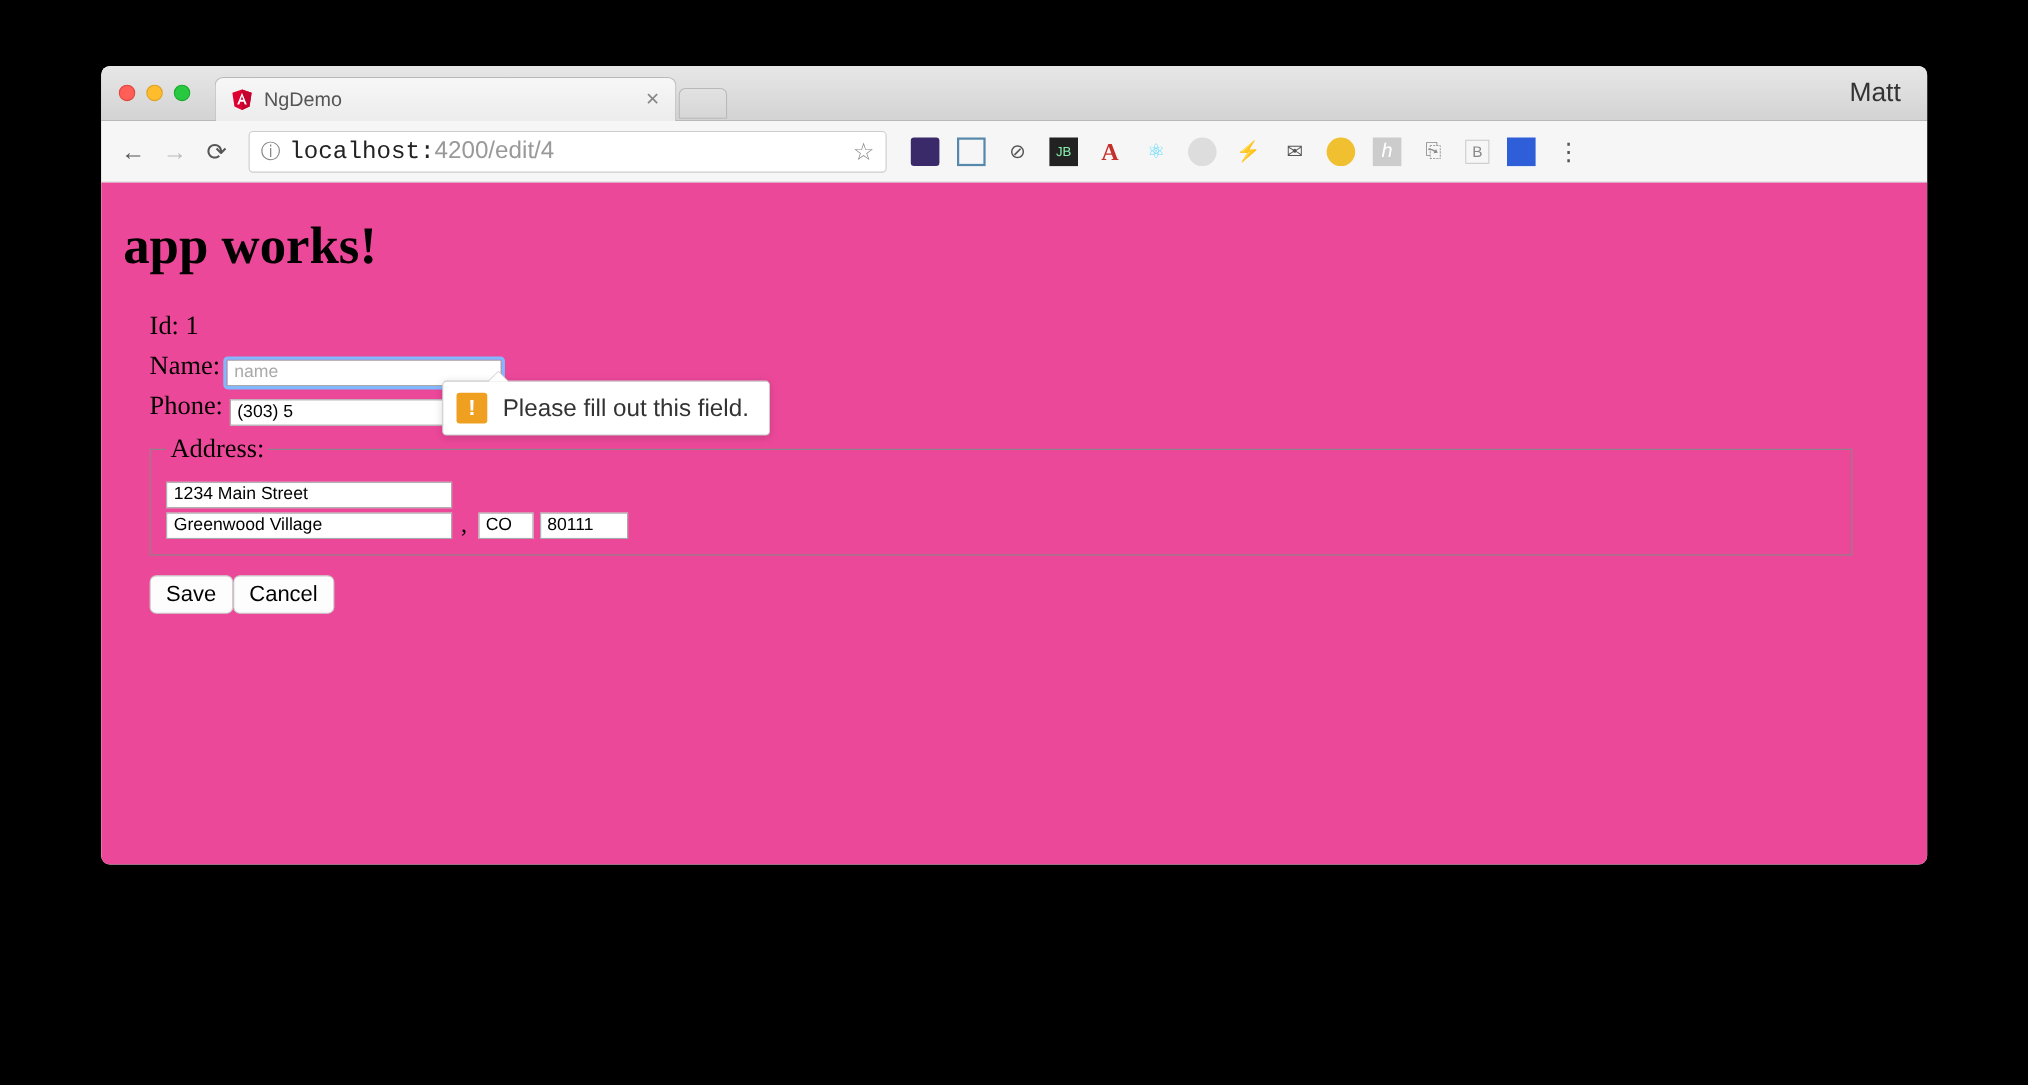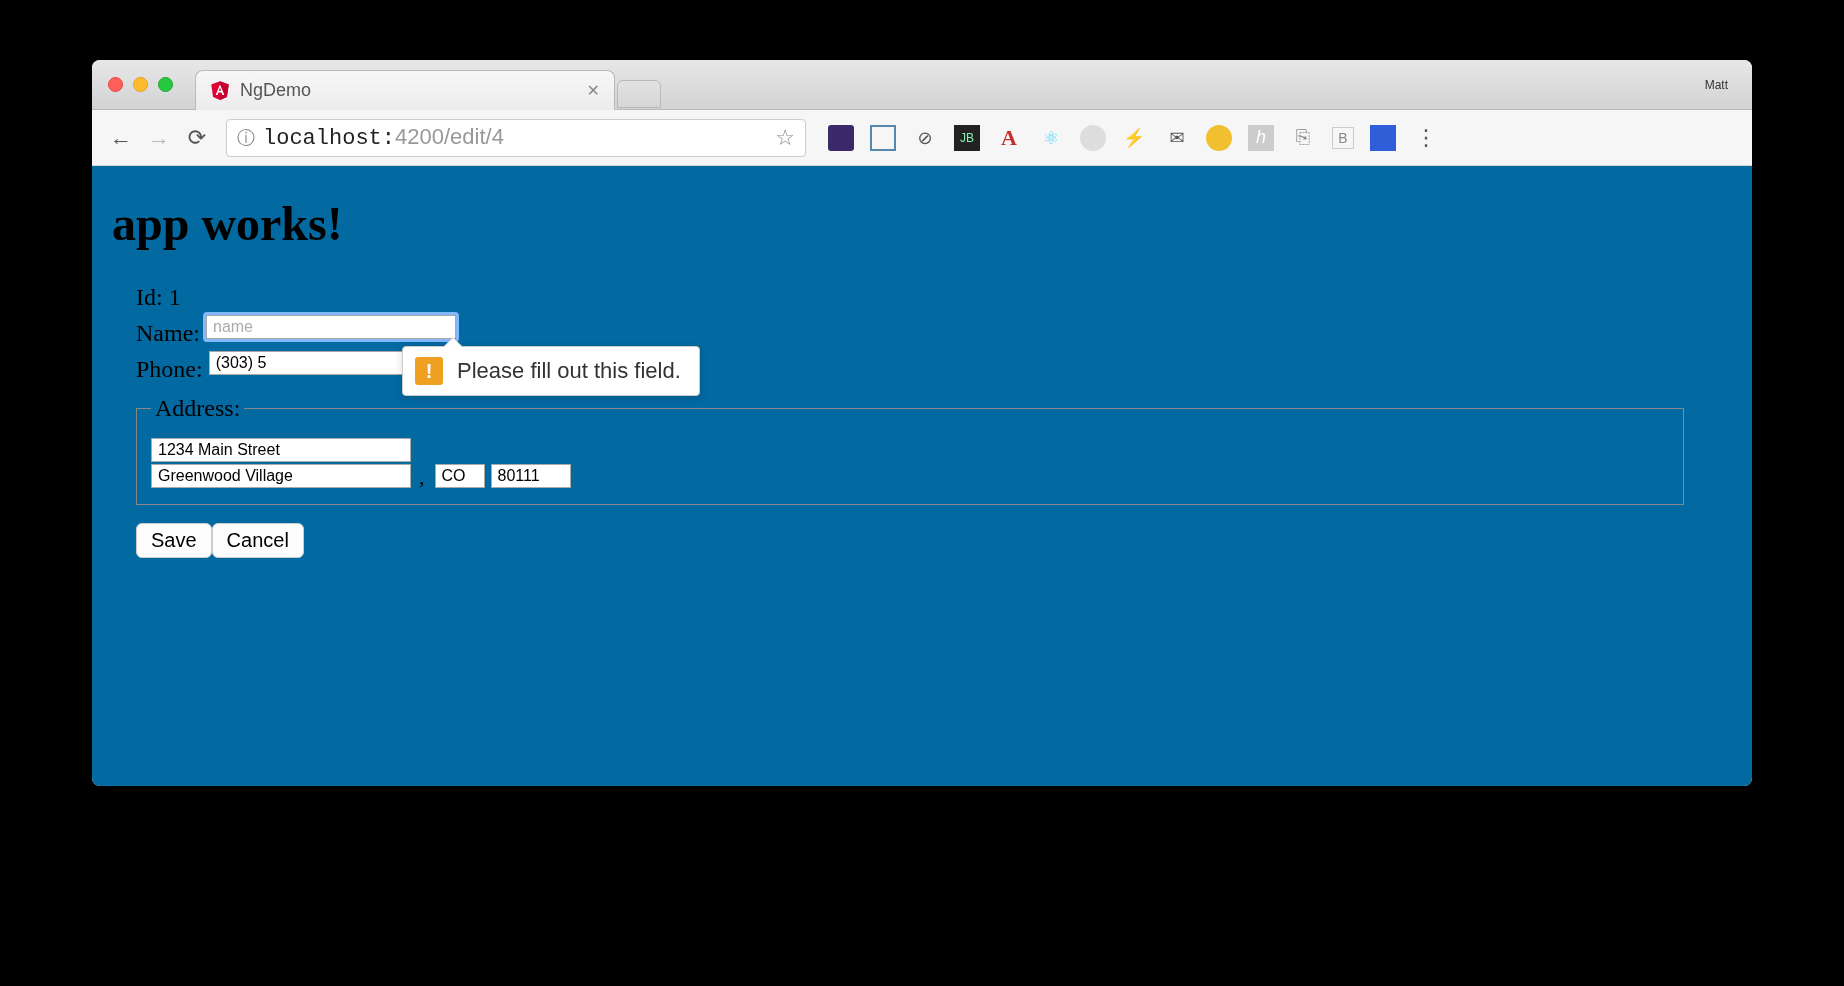--- a/index.html
+++ b/index.html
@@ -61,21 +61,21 @@
       margin-left: 2px;
       width: 44px; height: 28px;
       background: linear-gradient(#e2e2e2, #d6d6d6);
       border: 1px solid #b9b9b9;
       border-top-left-radius: 6px;
       border-top-right-radius: 6px;
       position: relative; top: 9px;
     }
     .profile-name {
       margin-left: auto;
-      font-size: 12px;
+      font-size: 24px;
       color: #333;
       padding-right: 8px;
     }
     
     .toolbar {
       background: #f6f6f6;
       height: 56px;
       display: flex;
       align-items: center;
       padding: 0 14px;
@@ -101,30 +101,30 @@
     .omnibox .url { font-size:22px; font-family: Arial, sans-serif; }
     .omnibox .url .host-dark { color:#222;font-family:Liberation Mono, monospace; }
     .omnibox .url .host-light { color:#999; }
     .omnibox .star { margin-left:auto; color:#888; font-size:22px; }
     .ext-row { display:flex; align-items:center; gap:16px; margin-left:14px; }
     .ext { width:26px; height:26px; display:flex; align-items:center; justify-content:center; font-size:18px; color:#555; }
     .ext.box { border:1px solid #ccc; width:22px; height:22px; }
     .menu-dots { margin-left:10px; width:24px; text-align:center; color:#555; font-size:22px; }
     
     .page {
-      background:#0369a1;
+      background:#ec4899;
       padding: 30px 20px 80px 20px;
       font-family: "Times New Roman", Times, serif;
       color:#000;
       position: relative;
       min-height: 620px;
     }
     .page h1 { font-size: 48px; font-weight: bold; margin-bottom: 28px; }
     .form-area { padding-left: 24px; font-size: 24px; }
-    .row { line-height: 1.5; display:flex; align-items:flex-start; gap:6px; }
+    .row { line-height: 1.5; display:flex; align-items:flex-end; gap:6px; }
     .row label { font-size:24px; }
     .txtin {
       font-family: Arial, sans-serif;
       font-size: 16px;
       padding: 2px 6px;
       border: 1px solid #a9a9a9;
       background:#fff;
     }
     .name-input {
       width: 250px;
@@ -135,21 +135,21 @@
     }
     .name-input::placeholder { color:#aaa; }
     .phone-input { width: 280px; }
     fieldset.address {
       margin-top: 8px;
       border: 1px solid #888;
       padding: 14px 14px 14px 14px;
       width: 97%;
     }
     fieldset.address legend { font-size:24px; padding: 0 4px; }
-    .addr-row { margin-top: 2px; display:flex; align-items:flex-start; gap:6px; }
+    .addr-row { margin-top: 2px; display:flex; align-items:flex-end; gap:6px; }
     .street { width: 260px; }
     .city { width: 260px; }
     .state { width: 50px; }
     .zip { width: 80px; }
     .comma { font-size:22px; margin-left:2px; margin-right:4px; }
     .btnrow { margin-top: 18px; padding-left:24px; display:flex; gap:0; }
     .btn {
       font-family: Arial, sans-serif;
       font-size: 20px;
       background: #fdfdfd;

